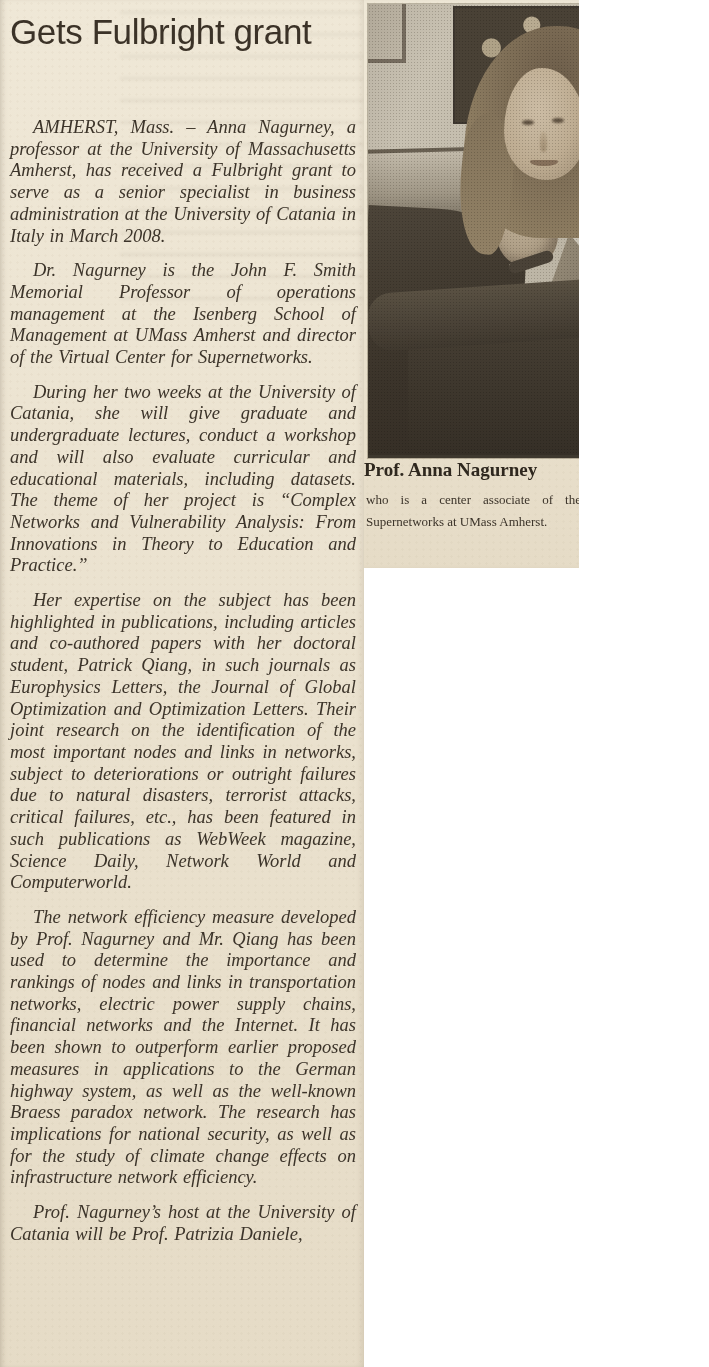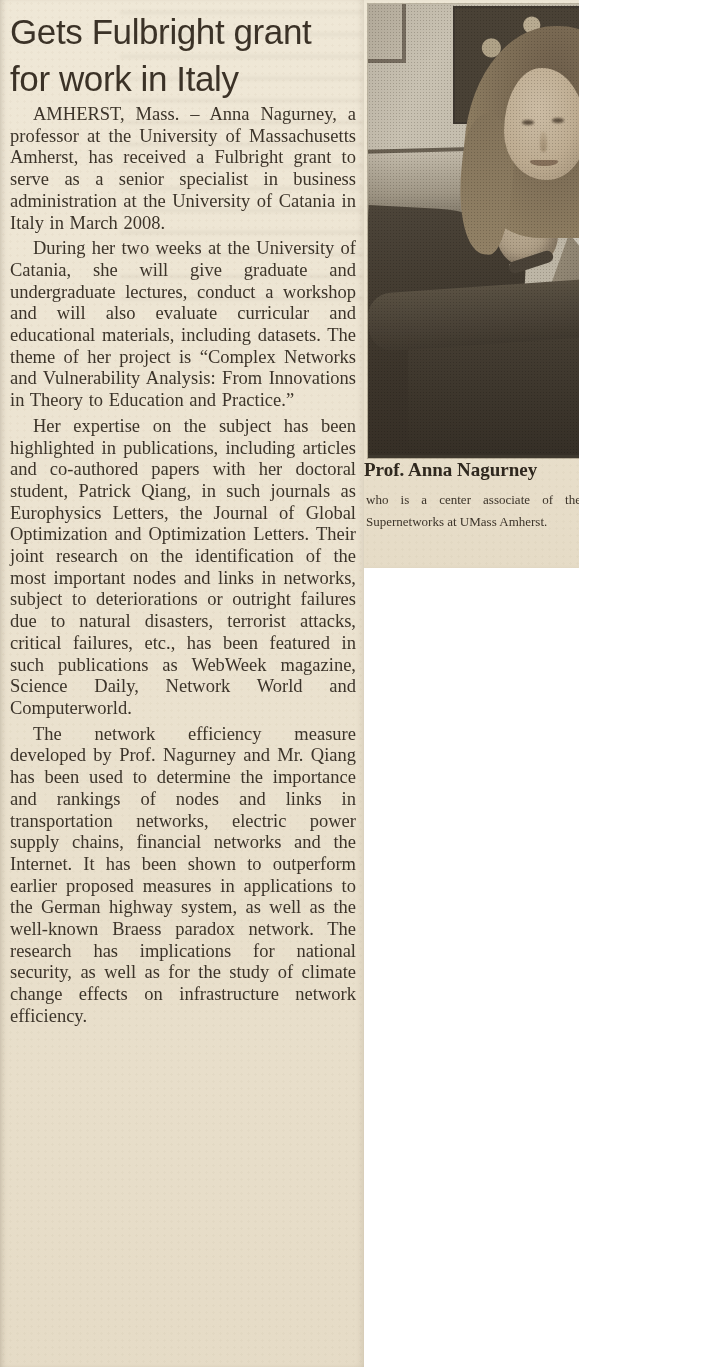--- a/index.html
+++ b/index.html
@@ -23,22 +23,22 @@
   .bleed{position:absolute;left:120px;top:0;width:244px;height:300px;pointer-events:none;
     background:repeating-linear-gradient(0deg, rgba(115,100,80,.07) 0 3px, transparent 3px 22px);
     filter:blur(1.5px);}
   
   .headline{position:absolute;left:10px;top:8px;width:350px;
     font-family:"Liberation Sans",sans-serif;font-size:35px;line-height:47px;
     font-weight:500;letter-spacing:-0.4px;color:#3b3227;}
   
   .article{position:absolute;left:10px;top:104px;width:346px;color:#3c342a;}
   .article p{
-    margin:0 0 4px 0;font-size:18.5px;line-height:21.7px;
-    text-align:justify;text-indent:23px;hyphens:auto;word-spacing:1px;}
+    margin:13px 0 4px 0;font-size:18.5px;line-height:21.7px;
+    text-align:justify;text-indent:23px;hyphens:auto;word-spacing:1px;font-style:italic;}
   
   .photo{position:absolute;left:4px;top:4px;width:329px;height:451px;overflow:hidden;
     background:#cdc5b2;border-bottom:3px solid #3e382e;
     box-shadow:0 0 0 1px rgba(90,80,60,.35);}
   .scene{position:absolute;inset:0;filter:blur(.6px) saturate(.8);}
   .scene>div{position:absolute;}
   .wall{inset:0;background:linear-gradient(105deg,#d9d1bf 0%,#cfc7b4 45%,#c3baa7 100%);}
   .artwork{left:85px;top:2px;width:202px;height:114px;background-color:#463d30;border:2px solid #39322a;
     background-image:
       radial-gradient(circle at 18% 35%, #b9a987 0 9px, transparent 10px),
@@ -113,28 +113,29 @@
 </head>
 <body>
 
 <div class="page">
 
   <div class="col left-col">
     <div class="bleed"></div>
 
     <div class="headline">
       <div>Gets Fulbright grant</div>
-      <div>for work in Italy</div>
     </div>
 
     <div class="article">
       <p>AMHERST, Mass. – Anna Nagurney, a professor at the University of Massachusetts Amherst, has received a Fulbright grant to serve as a senior specialist in business administration at the University of Catania in Italy in March 2008.</p>
+      <p>Dr. Nagurney is the John F. Smith Memorial Professor of operations management at the Isenberg School of Management at UMass Amherst and director of the Virtual Center for Supernetworks.</p>
       <p>During her two weeks at the University of Catania, she will give graduate and undergraduate lectures, conduct a workshop and will also evaluate curricular and educational materials, including datasets. The theme of her project is “Complex Networks and Vulnerability Analysis: From Innovations in Theory to Education and Practice.”</p>
       <p>Her expertise on the subject has been highlighted in publications, including articles and co-authored papers with her doctoral student, Patrick Qiang, in such journals as Europhysics Letters, the Journal of Global Optimization and Optimization Letters. Their joint research on the identification of the most important nodes and links in networks, subject to deteriorations or outright failures due to natural disasters, terrorist attacks, critical failures, etc., has been featured in such publications as WebWeek magazine, Science Daily, Network World and Computerworld.</p>
       <p>The network efficiency measure developed by Prof. Nagurney and Mr. Qiang has been used to determine the importance and rankings of nodes and links in transportation networks, electric power supply chains, financial networks and the Internet. It has been shown to outperform earlier proposed measures in applications to the German highway system, as well as the well-known Braess paradox network. The research has implications for national security, as well as for the study of climate change effects on infrastructure network efficiency.</p>
+      <p>Prof. Nagurney’s host at the University of Catania will be Prof. Patrizia Daniele,</p>
     </div>
   </div>
 
   <div class="col right-col">
 
     <div class="photo">
       <div class="scene">
         <div class="wall"></div>
         <div class="frame-a"></div>
         <div class="artwork"></div>

